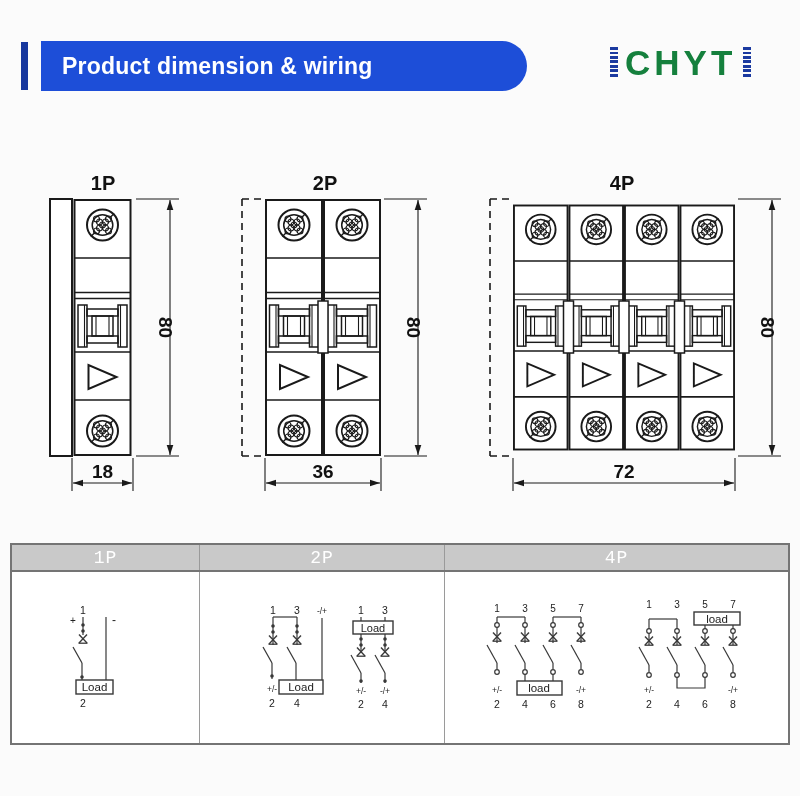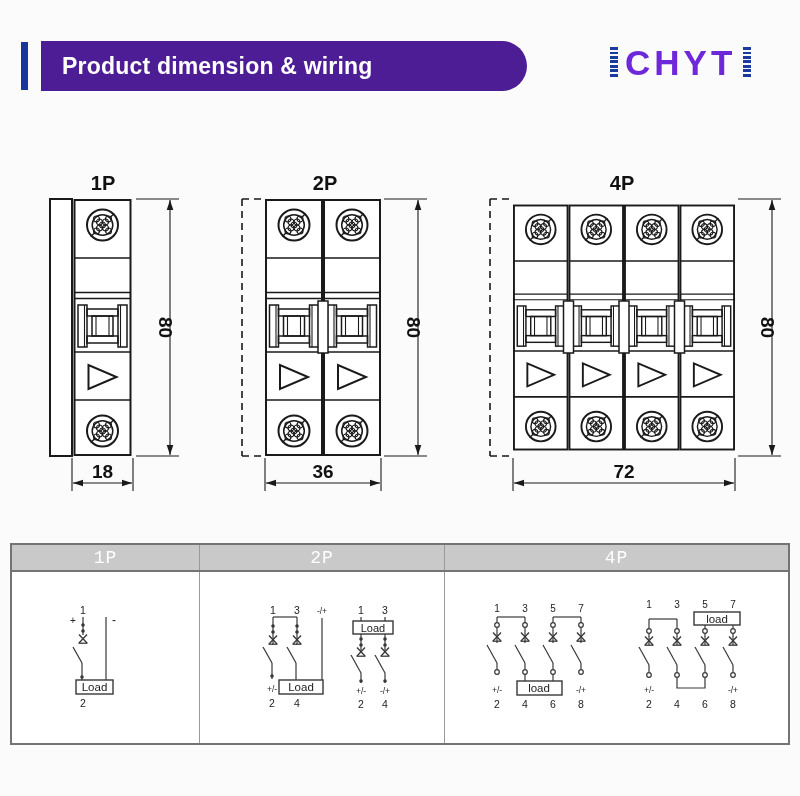--- a/index.html
+++ b/index.html
@@ -9,37 +9,37 @@
     font-family:"Liberation Sans", sans-serif;
     overflow:hidden;
   }
   
   .accent-bar{
     position:absolute;left:21px;top:42px;width:7px;height:48px;
     background:#17379e;
   }
   .banner{
     position:absolute;left:41px;top:41px;width:486px;height:50px;
-    background:#4c1d95;border-radius:0 25px 25px 0;
+    background:#1d4ed8;border-radius:0 25px 25px 0;
     display:flex;align-items:center;
   }
   .banner-title{
     color:#ffffff;font-size:23px;font-weight:bold;padding-left:21px;
     letter-spacing:.2px;white-space:nowrap;
   }
   .logo{
     position:absolute;left:610px;top:45px;height:34px;
     display:flex;align-items:center;gap:7px;
   }
   .logo-stripes{
     width:8px;height:30px;
     background:repeating-linear-gradient(180deg,#1b3aa0 0 2.6px,#fbfbfb 2.6px 4.5px);
   }
   .logo-text{
-    color:#6d28d9;font-size:35px;font-weight:bold;letter-spacing:4px;
+    color:#15803d;font-size:35px;font-weight:bold;letter-spacing:4px;
     line-height:1;transform:scaleY(1.02);
   }
   
   .dim-svg{position:absolute;left:0;top:150px;}
   
   .wiring-table{
     position:absolute;left:10px;top:543px;width:780px;height:202px;
     border:2px solid #747474;background:#ffffff;box-sizing:border-box;
     display:flex;flex-direction:column;
   }

